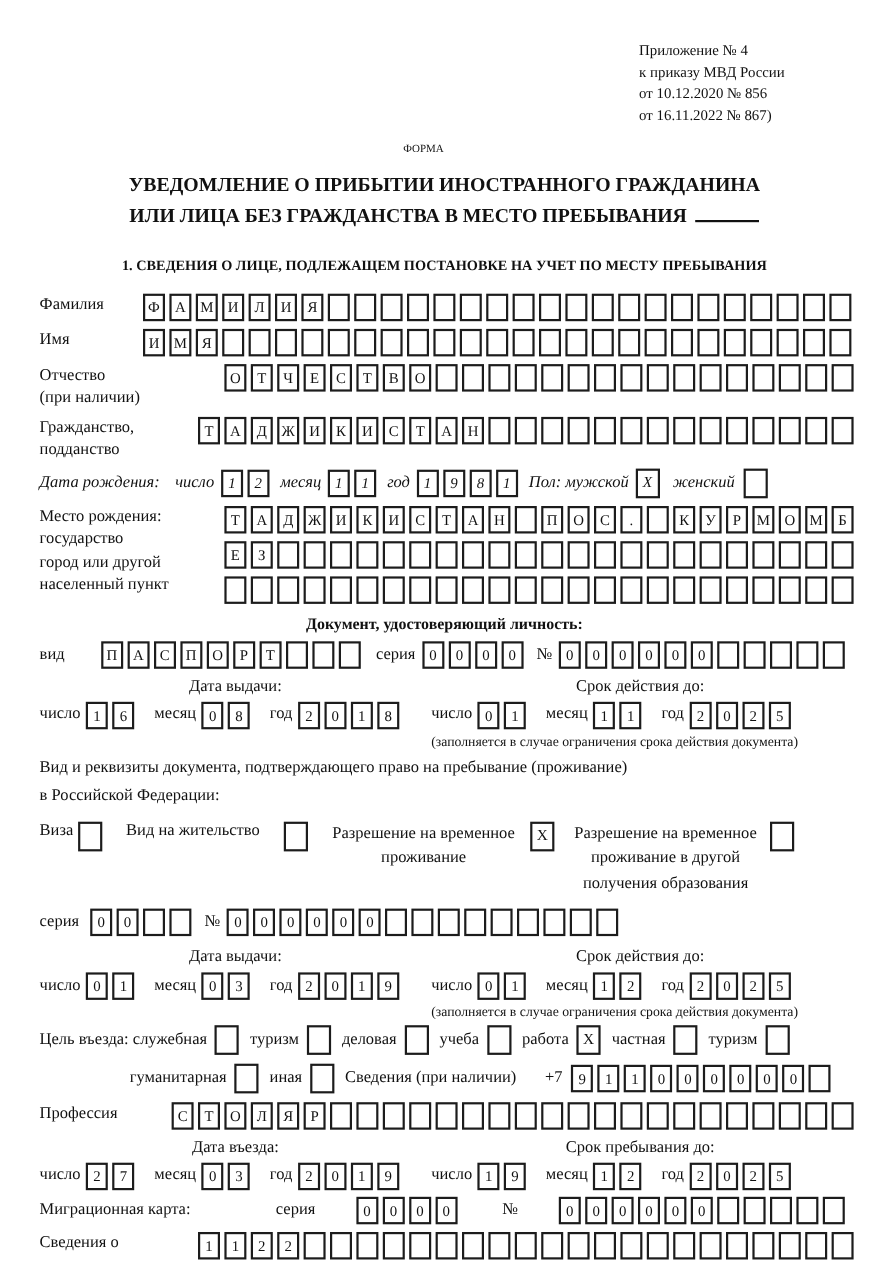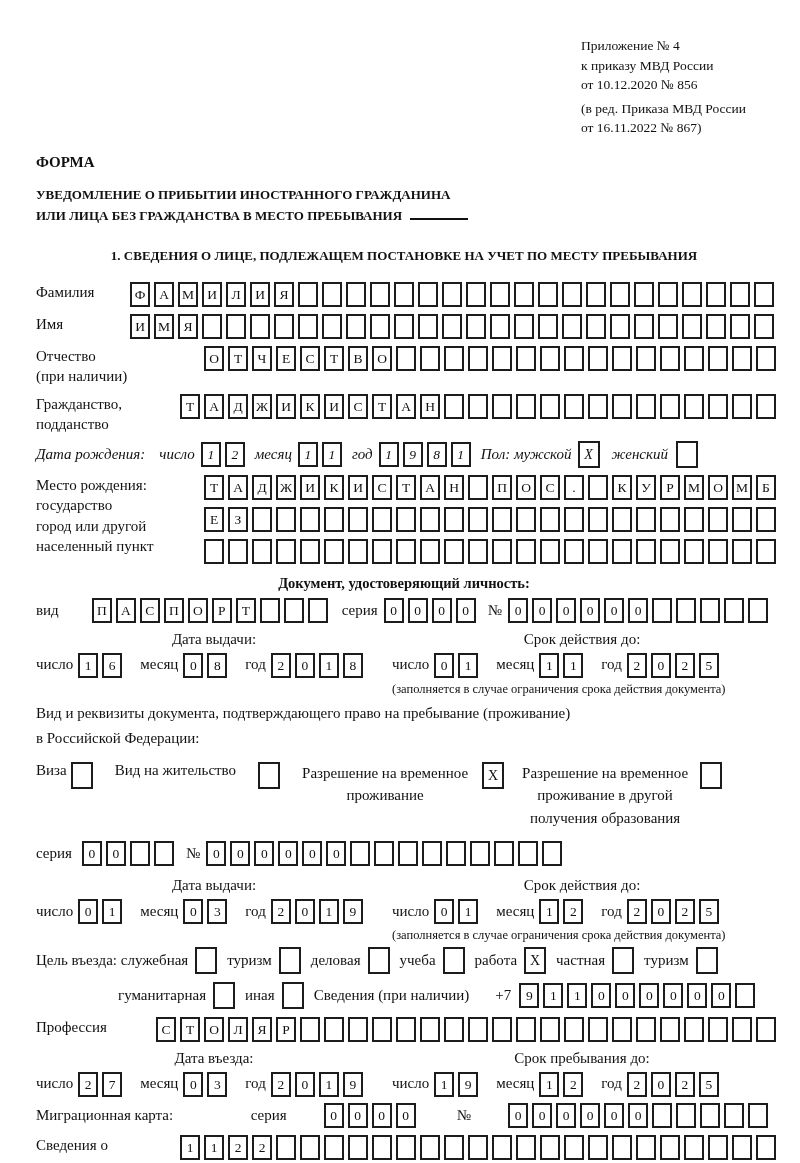--- a/index.html
+++ b/index.html
@@ -5,23 +5,23 @@
   html,body{margin:0;padding:0;background:#e8e8e8;}
   .page{
     width:800px;height:1163px;background:#ffffff;color:#111;
     font-family:"Liberation Serif", serif;
     box-sizing:border-box;padding:36px 28px 0 36px;
     position:relative;overflow:hidden;margin:0 auto;
   }
   
   .annex{margin-left:545px;font-size:13.5px;line-height:1.45;}
   .annex .a2{margin-top:4px;}
-  .form-label{text-align:left;padding-right:38px;font-weight:bold;font-size:15px;margin-top:16px;}
-  
-  .title{text-align:left;font-weight:bold;font-size:13px;line-height:1.55;margin-top:14px;}
+  .form-label{text-align:center;padding-right:38px;font-weight:normal;font-size:10px;margin-top:16px;}
+  
+  .title{text-align:center;font-weight:bold;font-size:18px;line-height:1.55;margin-top:14px;}
   .title .uline{display:inline-block;width:58px;border-bottom:2px solid #111;height:13px;margin-left:8px;}
   .section-title{text-align:center;font-weight:bold;font-size:13px;margin-top:22px;margin-bottom:18px;}
   
   .row{display:flex;align-items:flex-start;margin-bottom:7px;}
   .lbl{font-size:15px;line-height:1.35;flex-shrink:0;}
   .w94{width:94px;} .w144{width:144px;} .w168{width:168px;} .w120{width:120px;}
   .cells{white-space:nowrap;line-height:1;}
   .cell{
     display:inline-block;width:16px;height:21px;border:2px solid #1c1c1c;
     margin-right:4px;text-align:center;font-size:13.5px;line-height:21px;
@@ -57,21 +57,20 @@
 </style>
 </head>
 <body>
 
 <div class="page">
 
   <div class="annex">
     <div>Приложение № 4</div>
     <div>к приказу МВД России</div>
     <div>от 10.12.2020 № 856</div>
-    <div class="a2">(в ред. Приказа МВД России</div>
     <div>от 16.11.2022 № 867)</div>
   </div>
 
   <div class="form-label">ФОРМА</div>
 
   <div class="title">
     <div>УВЕДОМЛЕНИЕ О ПРИБЫТИИ ИНОСТРАННОГО ГРАЖДАНИНА</div>
     <div><span>ИЛИ ЛИЦА БЕЗ ГРАЖДАНСТВА В МЕСТО ПРЕБЫВАНИЯ</span><span class="uline"></span></div>
   </div>
 

